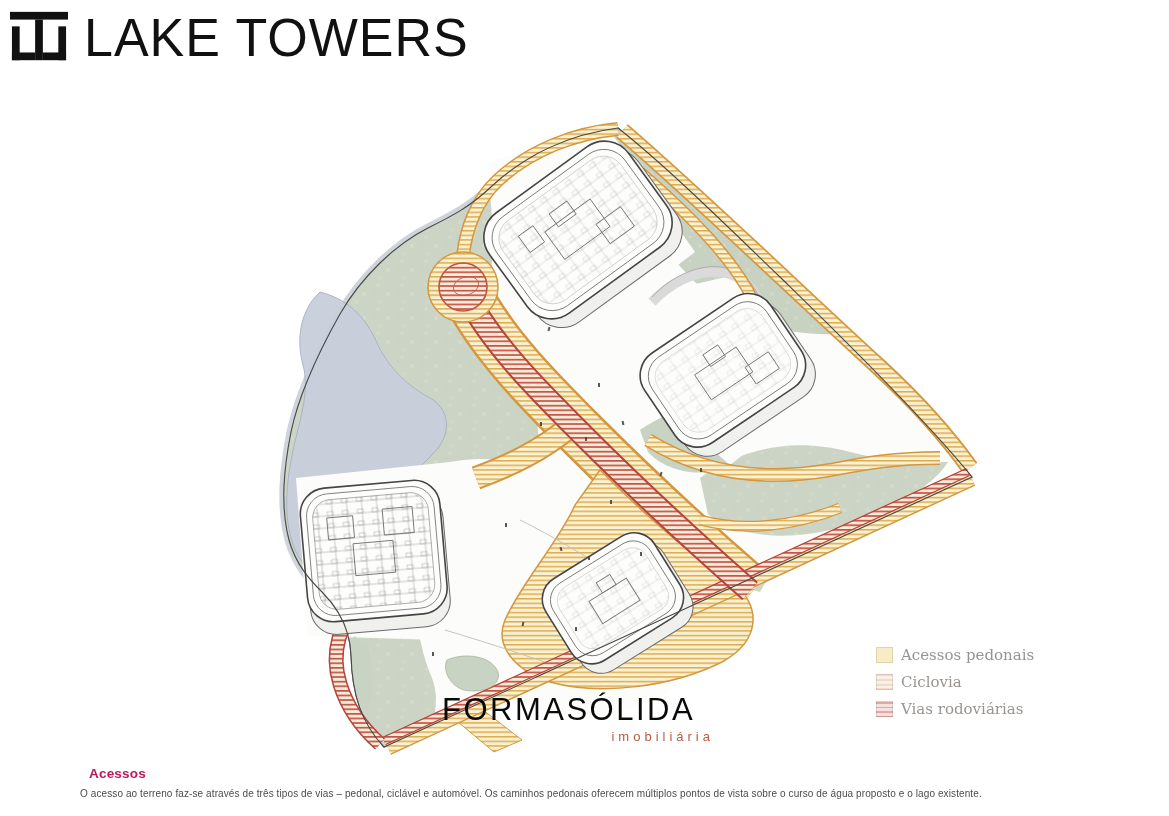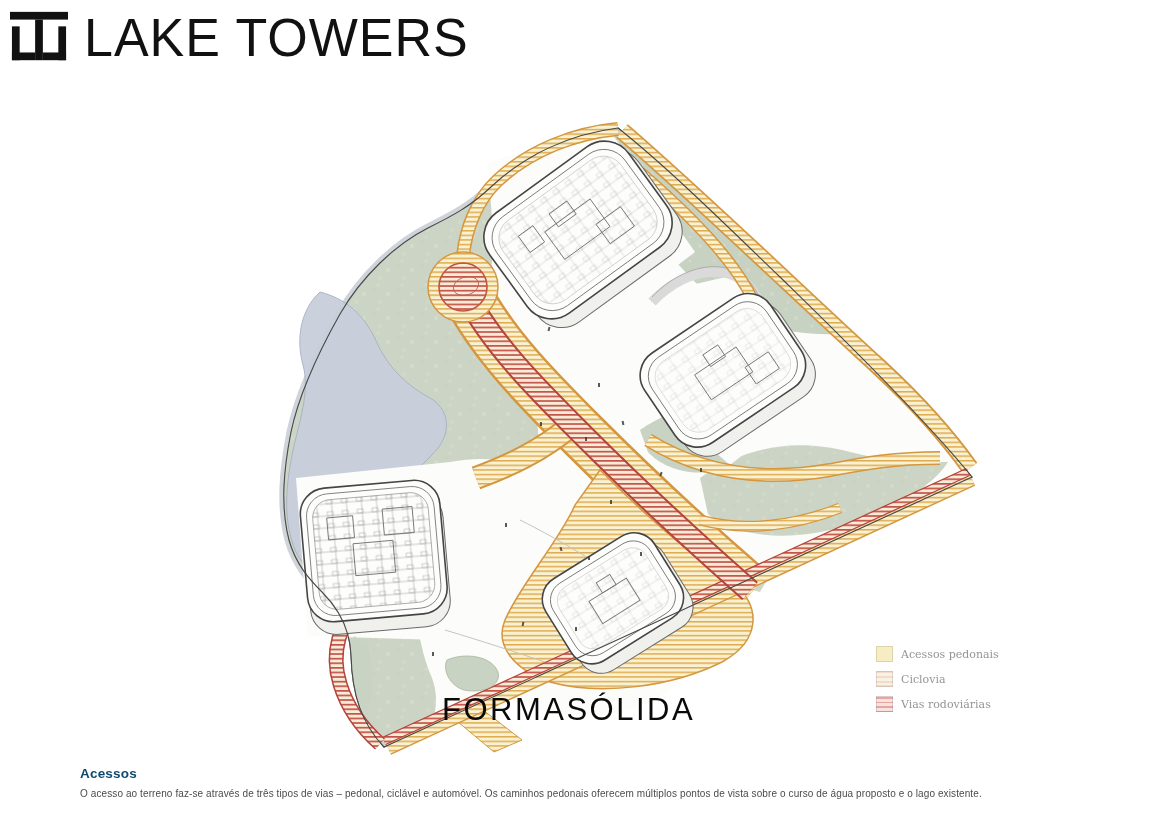--- a/index.html
+++ b/index.html
@@ -15,30 +15,30 @@
   
   .map-wrap { position:absolute; left:255px; top:110px; width:725px; height:650px; }
 
   
   .legend { position:absolute; left:876px; top:646px; display:flex; flex-direction:column; gap:9px; }
   .legend-row { display:flex; align-items:center; gap:8px; }
   .legend-swatch { width:17px; height:16px; border:1px solid rgba(0,0,0,0.10); flex:0 0 auto; }
   .sw-ped { background:#f6edc2; }
   .sw-cyc { background:repeating-linear-gradient(180deg,#efdccb 0 1.5px,#faf1e5 1.5px 4.5px); }
   .sw-via { background:repeating-linear-gradient(180deg,#e4a7a2 0 1.8px,#f6e2df 1.8px 4.6px); }
-  .legend-label { font-family:"DejaVu Serif", serif; font-size:11px; color:#989491; white-space:nowrap; }
+  .legend-label { font-family:"DejaVu Serif", serif; font-size:15px; color:#989491; white-space:nowrap; }
 
   
   .watermark { position:absolute; left:442px; top:692px; width:272px; text-align:left; pointer-events:none; }
   .wm-title { font-size:31px; font-weight:400; letter-spacing:2.5px; color:#000000; opacity:0.96; white-space:nowrap; }
   .wm-sub { font-size:13px; letter-spacing:4px; color:#b55c3b; text-align:right; margin-top:1px; }
 
   
   .section { position:absolute; left:80px; top:766px; width:1010px; }
-  .section-heading { font-size:13.5px; font-weight:700; color:#0c4a6e; letter-spacing:0.2px; }
+  .section-heading { font-size:13.5px; font-weight:700; color:#be185d; letter-spacing:0.2px;margin-left:9px; }
   .section-body { margin-top:7px; font-size:10px; color:#4b4b4b; letter-spacing:0.1px; }
 </style>
 </head>
 <body>
 
 <div class="page">
 
   <div class="brand">
     <svg class="brand-icon" viewBox="0 0 60 52" aria-hidden="true">
       <g fill="#111">
@@ -227,20 +227,21 @@
       <span class="legend-label">Ciclovia</span>
     </div>
     <div class="legend-row">
       <span class="legend-swatch sw-via"></span>
       <span class="legend-label">Vias rodoviárias</span>
     </div>
   </div>
 
   <div class="watermark">
     <div class="wm-title">FORMASÓLIDA</div>
+    <div class="wm-sub">imobiliária</div>
   </div>
 
   <div class="section">
     <div class="section-heading">Acessos</div>
     <div class="section-body">O acesso ao terreno faz-se através de três tipos de vias – pedonal, ciclável e automóvel. Os caminhos pedonais oferecem múltiplos pontos de vista sobre o curso de água proposto e o lago existente.</div>
   </div>
 
 </div>
 
 </body></html>

